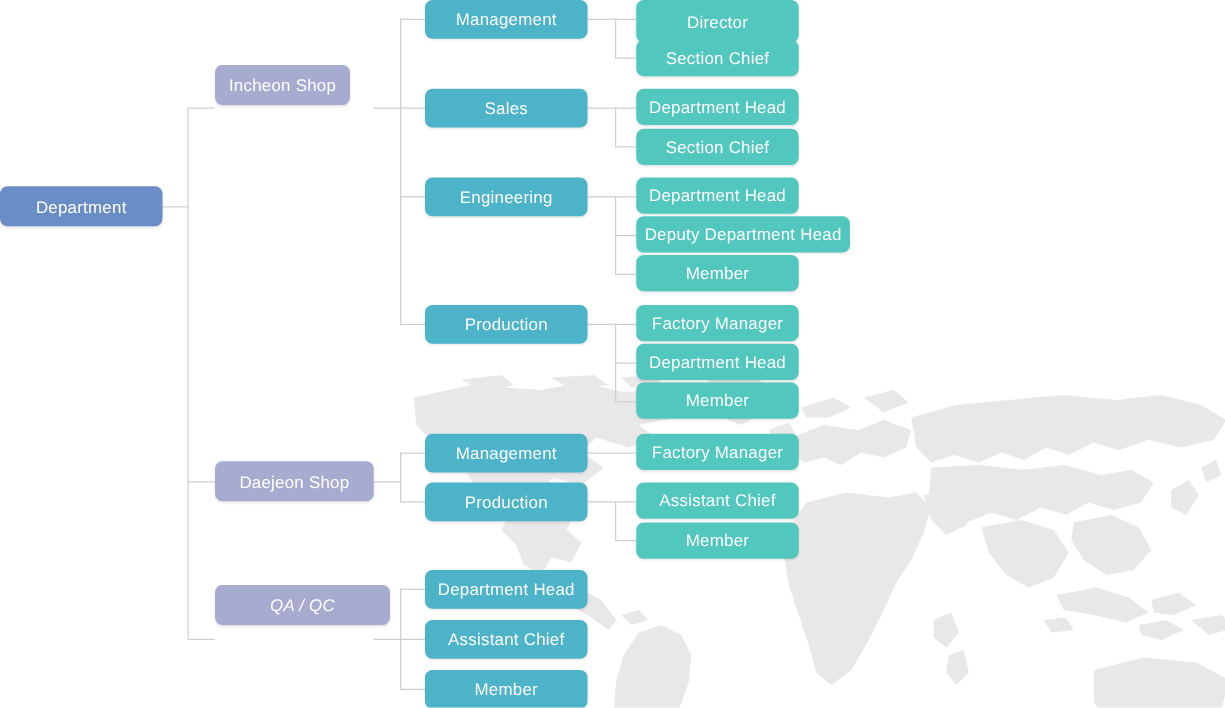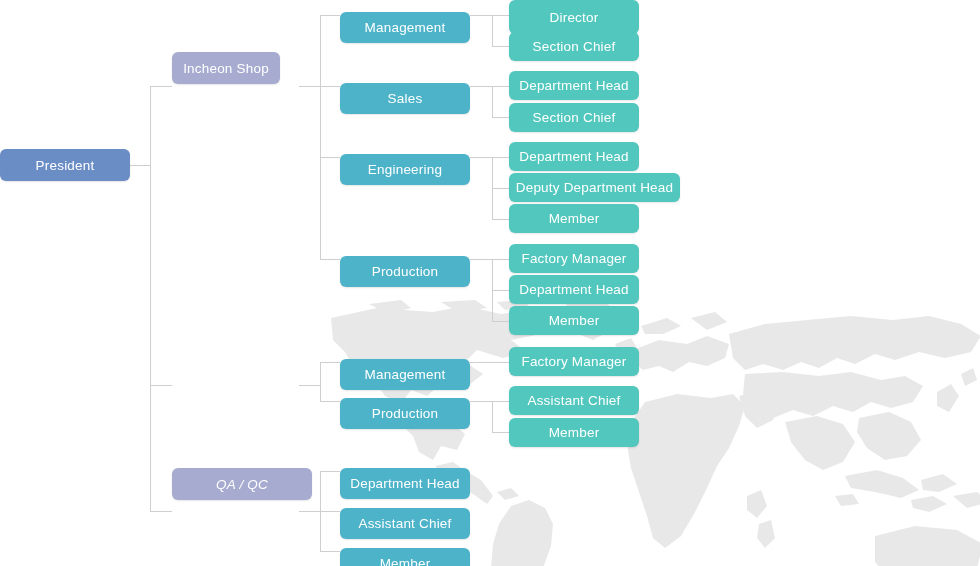--- a/index.html
+++ b/index.html
@@ -33,21 +33,21 @@
     border-radius:6px;
     color:#ffffff;
     font-size:13.5px;
     letter-spacing:.2px;
     white-space:nowrap;
     box-sizing:border-box;
     box-shadow:0 1px 2px rgba(0,0,0,.10);
   }
   .lvl1{background:#6b8dc6;}
   .lvl2{background:#a7abd0;}
-  .lvl3{background:#4cb3c9;margin-top:12px;}
+  .lvl3{background:#4cb3c9;}
   .lvl4{background:#52c7be;}
 </style>
 </head>
 <body>
 
 <div id="stage">
 
   <div id="worldmap">
     <svg viewBox="0 0 700 330" xmlns="http://www.w3.org/2000/svg" aria-hidden="true">
       <g fill="#e8e8e8">
@@ -147,23 +147,24 @@
   <div class="ln lnv" style="left:492px;top:401px;height:31px;"></div>
   <div class="ln lnh" style="left:492px;top:401px;width:17px;"></div>
   <div class="ln lnh" style="left:492px;top:432px;width:17px;"></div>
 
   <div class="ln lnh" style="left:299px;top:511px;width:21px;"></div>
   <div class="ln lnv" style="left:320px;top:471px;height:80px;"></div>
   <div class="ln lnh" style="left:320px;top:471px;width:20px;"></div>
   <div class="ln lnh" style="left:320px;top:511px;width:20px;"></div>
   <div class="ln lnh" style="left:320px;top:551px;width:20px;"></div>
 
-  <div class="node lvl1" style="left:0px;top:149px;width:130px;height:32px;">President</div>
+  <div class="node lvl1" style="left:0px;top:149px;width:130px;height:32px;">Department</div>
 
   <div class="node lvl2" style="left:172px;top:52px;width:108px;height:32px;">Incheon Shop</div>
+  <div class="node lvl2" style="left:172px;top:369px;width:127px;height:32px;">Daejeon Shop</div>
   <div class="node lvl2" style="left:172px;top:468px;width:140px;height:32px;font-style:italic;">QA / QC</div>
 
   <div class="node lvl3" style="left:340px;top:0px;width:130px;height:31px;">Management</div>
   <div class="node lvl3" style="left:340px;top:142px;width:130px;height:31px;">Engineering</div>
   <div class="node lvl3" style="left:340px;top:71px;width:130px;height:31px;">Sales</div>
   <div class="node lvl3" style="left:340px;top:244px;width:130px;height:31px;">Production</div>
 
   <div class="node lvl3" style="left:340px;top:347px;width:130px;height:31px;">Management</div>
   <div class="node lvl3" style="left:340px;top:386px;width:130px;height:31px;">Production</div>
 

